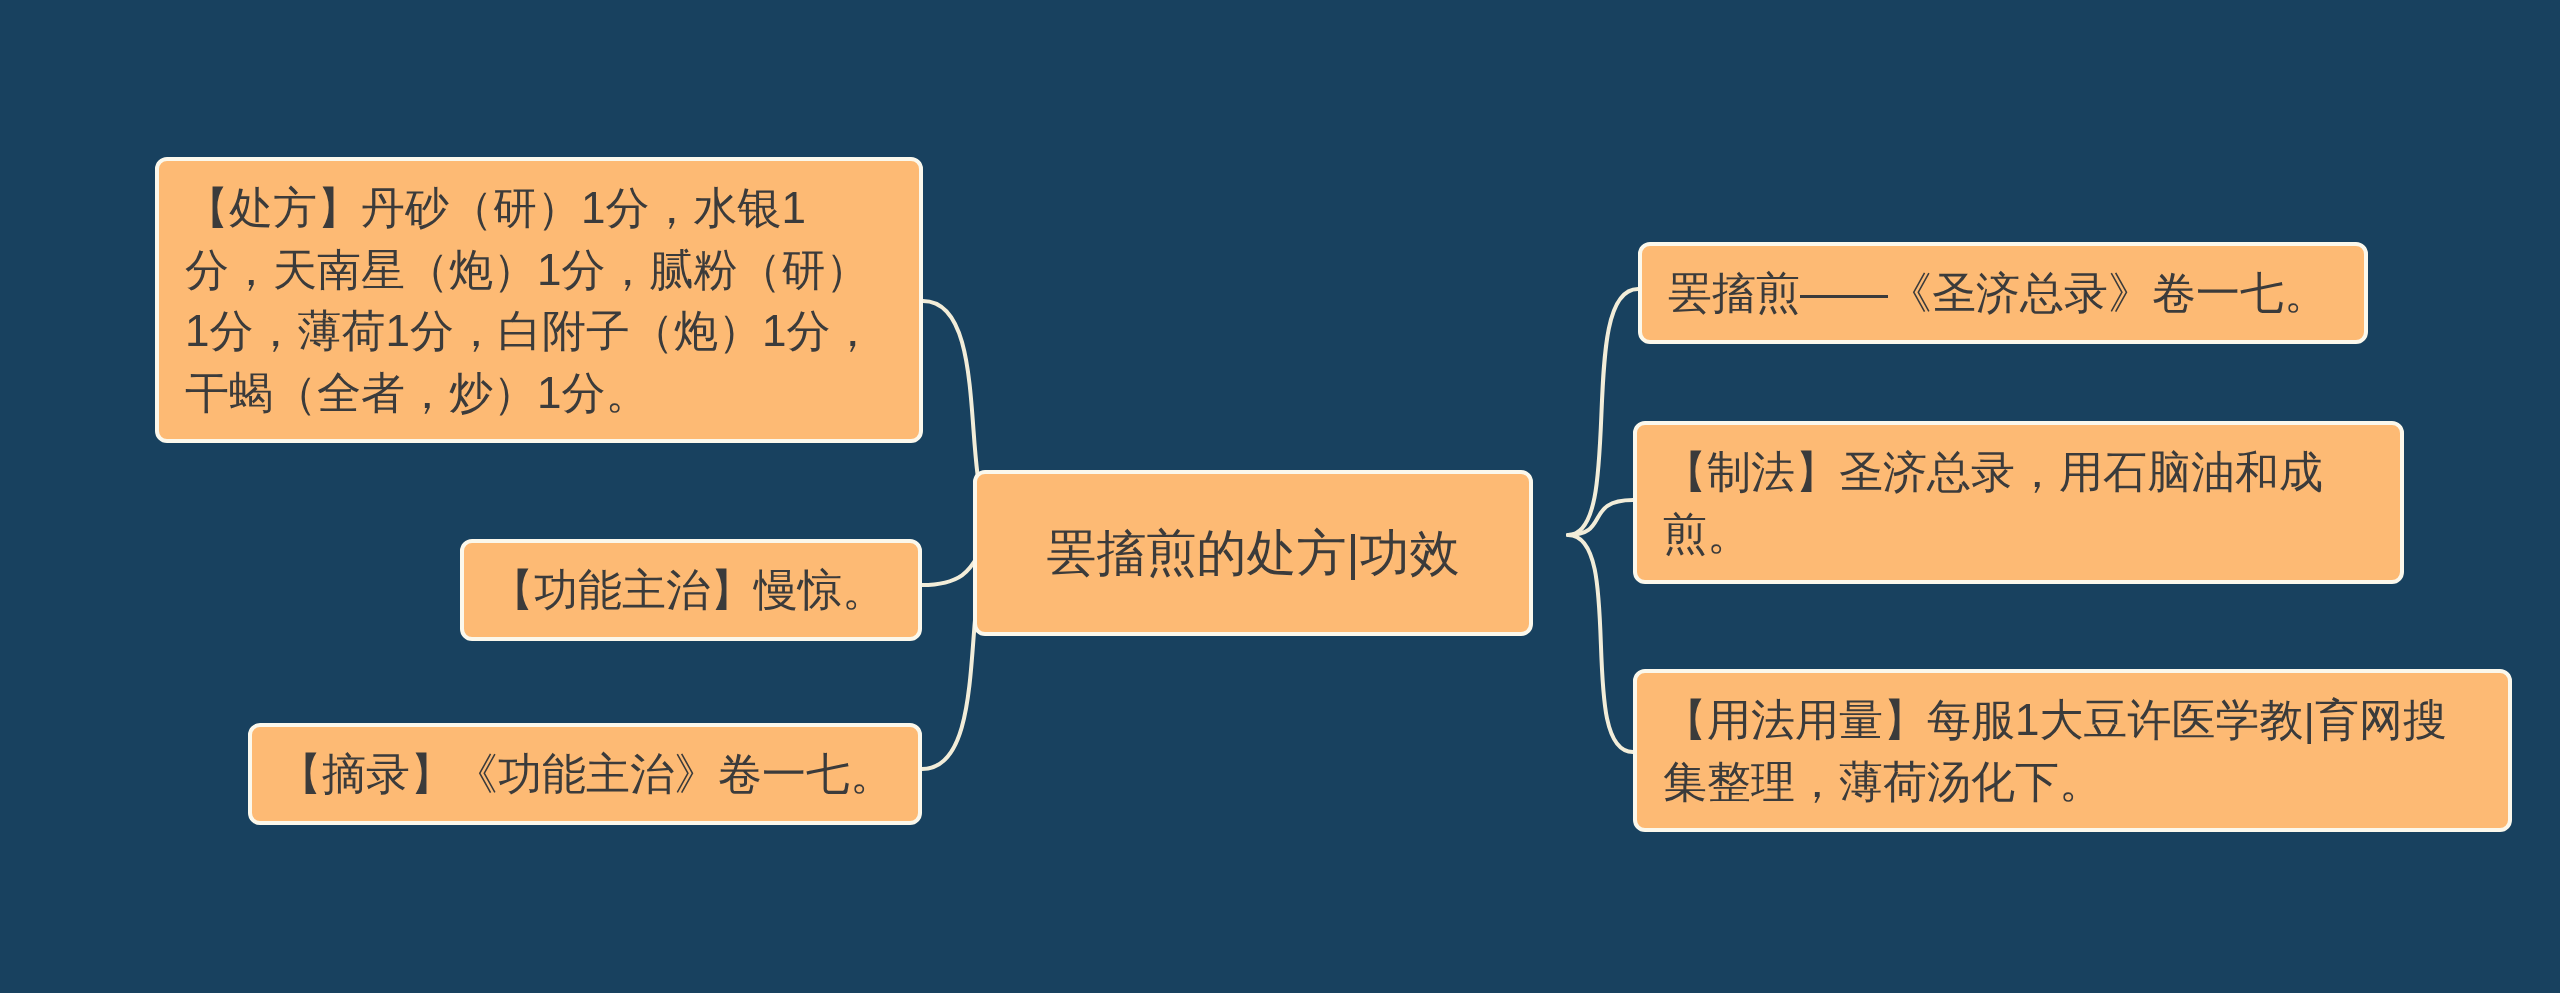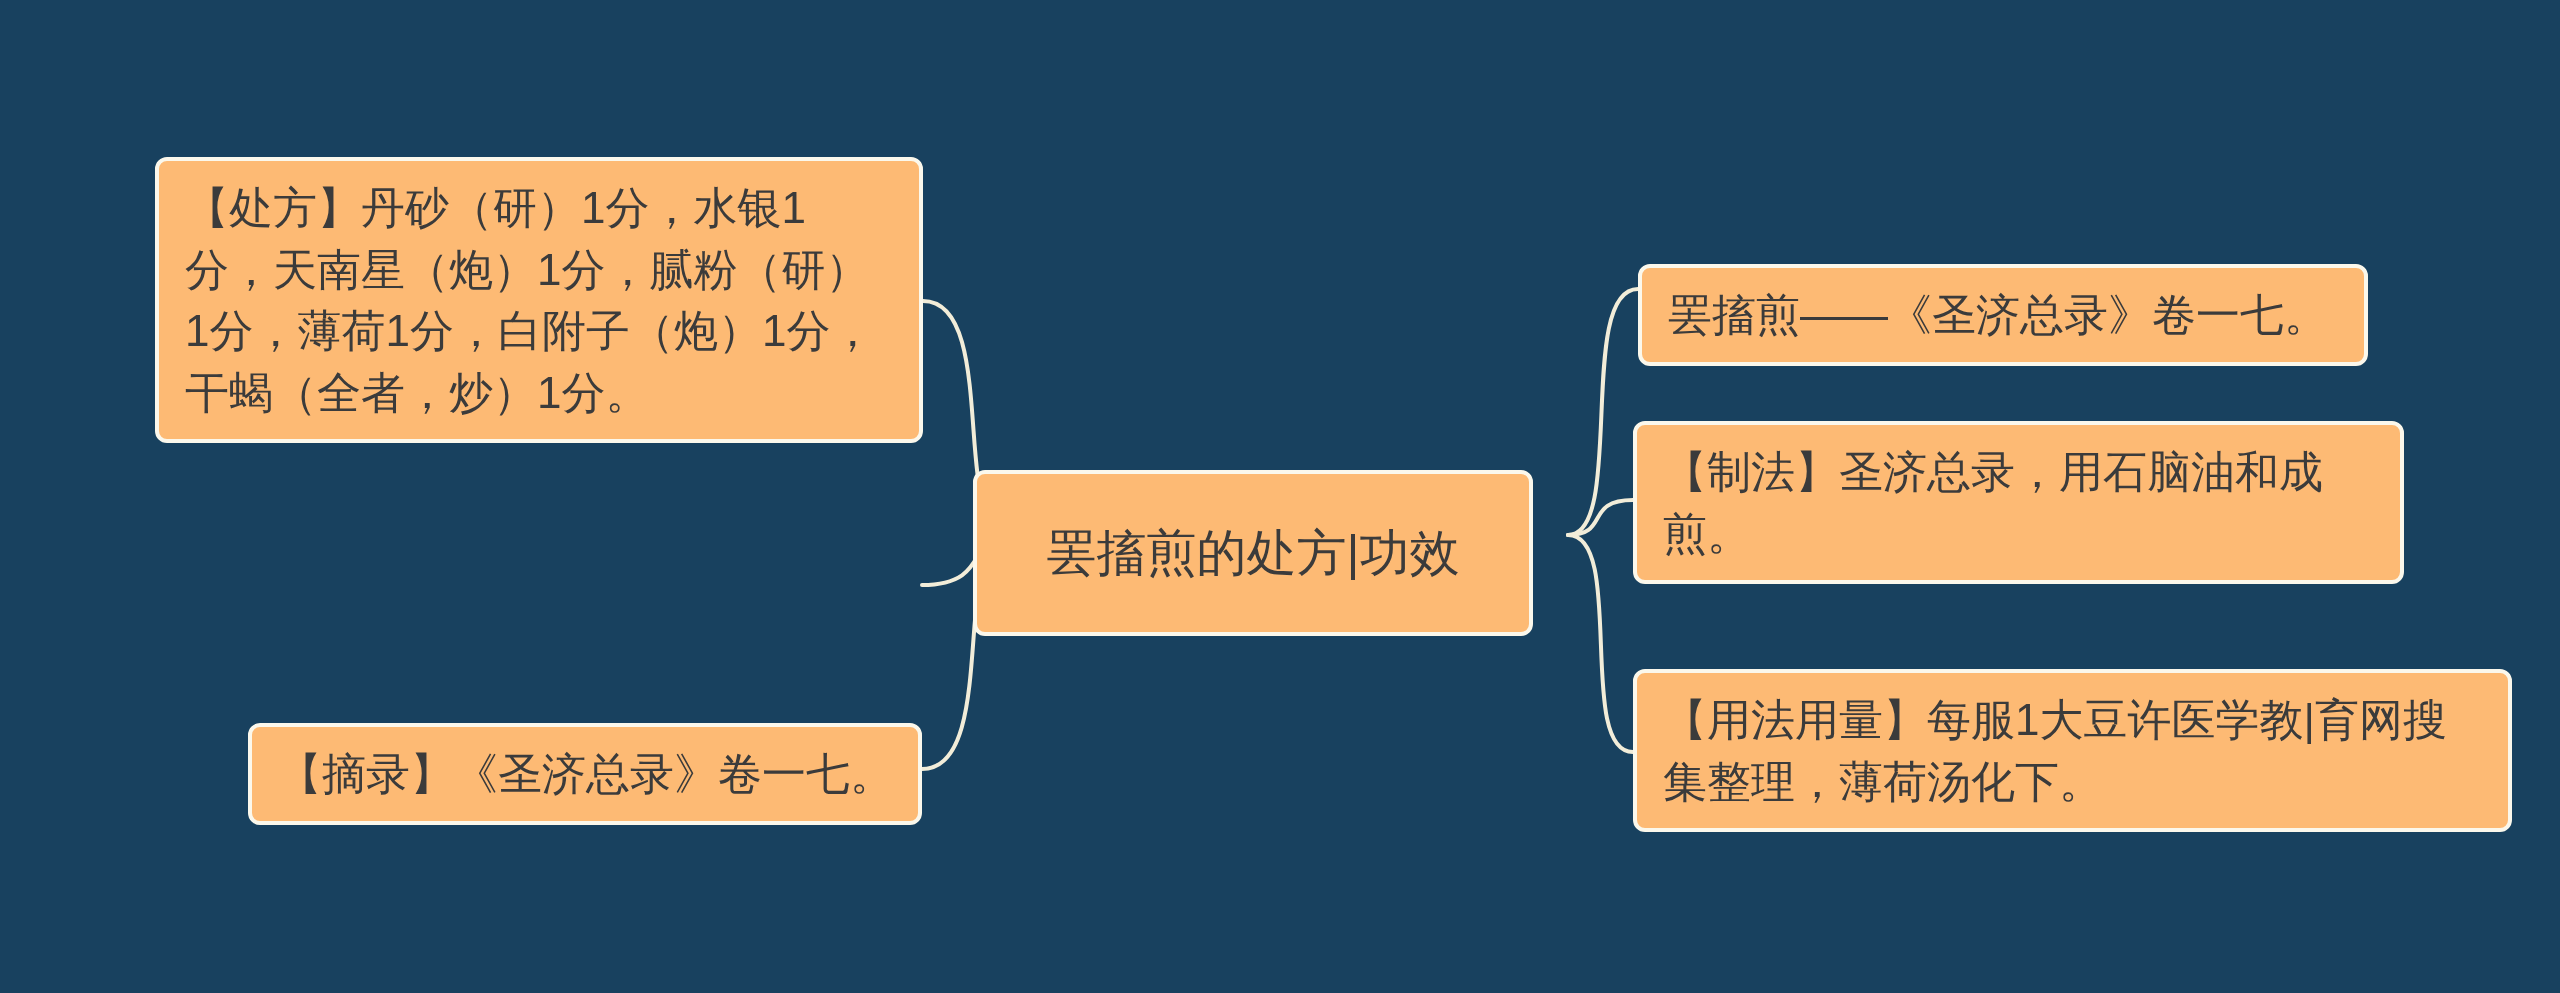--- a/index.html
+++ b/index.html
@@ -52,21 +52,21 @@
     justify-content: center;
     font-size: 50px;
     padding: 0 36px;
     text-align: center;
     word-break: keep-all;
     white-space: nowrap;
   }
   .node-left-1 { left: 155px;  top: 157px; width: 768px; }
   .node-left-2 { left: 460px;  top: 539px; width: 462px; white-space: nowrap; }
   .node-left-3 { left: 248px;  top: 723px; width: 674px; white-space: nowrap; }
-  .node-right-1 { left: 1638px; top: 242px; width: 730px; white-space: nowrap; margin-top: 22px; }
+  .node-right-1 { left: 1638px; top: 242px; width: 730px; white-space: nowrap; }
   .node-right-2 { left: 1633px; top: 421px; width: 771px; }
   .node-right-3 { left: 1633px; top: 669px; width: 879px; }
   .connector {
     fill: none;
     stroke: #f2edd9;
     stroke-width: 4px;
     stroke-linecap: round;
   }
 </style>
 </head>
@@ -78,22 +78,23 @@
     <path class="connector" d="M 1008 535 C 950 535, 1000 301, 923 301"></path>
     <path class="connector" d="M 1008 535 C 966 535, 992 585, 922 585"></path>
     <path class="connector" d="M 1008 535 C 950 535, 1000 769, 922 769"></path>
     <path class="connector" d="M 1568 535 C 1626 535, 1576 289, 1638 289"></path>
     <path class="connector" d="M 1568 535 C 1610 535, 1584 500, 1633 500"></path>
     <path class="connector" d="M 1568 535 C 1626 535, 1576 752, 1633 752"></path>
   </svg>
 
   <div class="node node-left-1">【处方】丹砂（研）1分，水银1分，天南星（炮）1分，腻粉（研）1分，薄荷1分，白附子（炮）1分，干蝎（全者，炒）1分。</div>
 
+  <div class="node node-left-2">【功能主治】慢惊。</div>
 
-  <div class="node node-left-3">【摘录】《圣济总录》卷一七。</div>
+  <div class="node node-left-3">【摘录】《功能主治》卷一七。</div>
 
   <div class="node node-root">罢搐煎的处方|功效</div>
 
   <div class="node node-right-1">罢搐煎——《圣济总录》卷一七。</div>
 
   <div class="node node-right-2">【制法】圣济总录，用石脑油和成煎。</div>
 
   <div class="node node-right-3">【用法用量】每服1大豆许医学教|育网搜集整理，薄荷汤化下。</div>
 
 </div>

